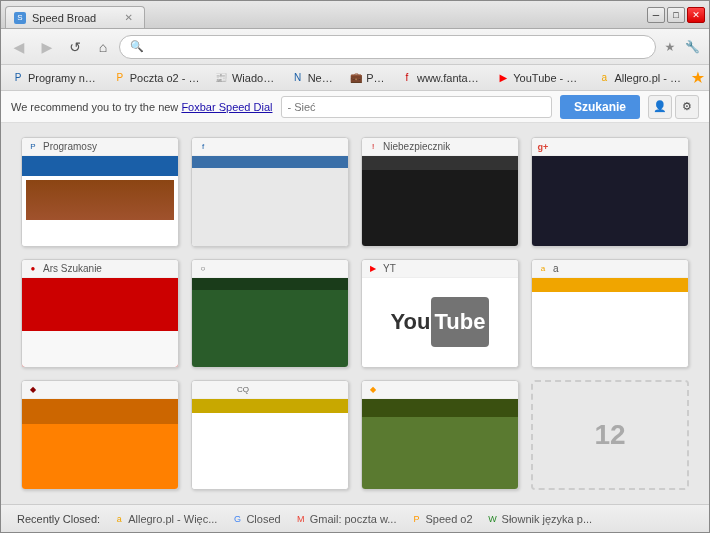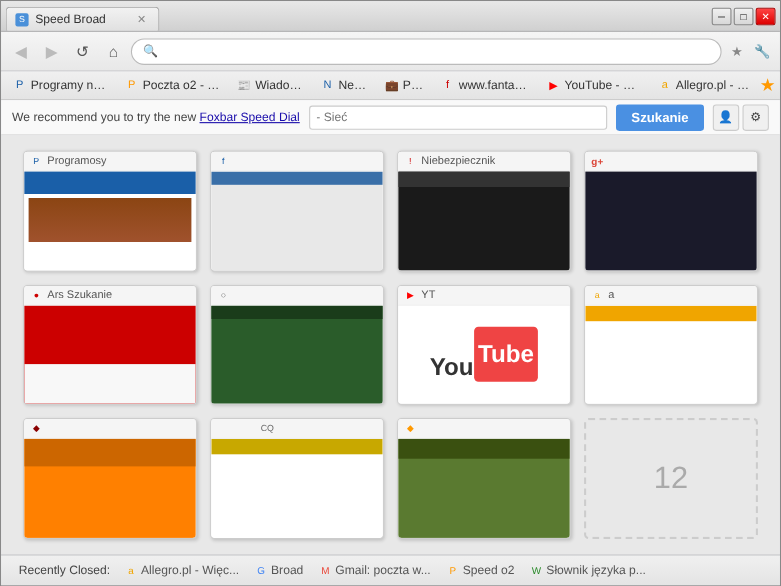--- a/index.html
+++ b/index.html
@@ -358,30 +358,30 @@
     .preview-youtube {
       background: white;
       width: 100%;
       height: 100%;
       display: flex;
       align-items: center;
       justify-content: center;
     }
     .yt-logo {
       display: flex;
-      align-items: flex-end;
+      align-items: center;
       gap: 0;
     }
     .yt-you {
       color: #333;
       font-size: 22px;
       font-weight: bold;
     }
     .yt-tube {
-      background: #ef4444;
+      background: #737373;
       color: white;
       font-size: 22px;
       font-weight: bold;
       padding: 12px 4px;
       border-radius: 4px;
     }
     .preview-allegro {
       background: white;
       width: 100%;
       height: 100%;
@@ -431,21 +431,21 @@
     }
     .preview-empty {
       background: #e8e8e8;
       width: 100%;
       height: 100%;
       display: flex;
       align-items: center;
       justify-content: center;
       color: #aaa;
       font-size: 28px;
-      font-weight: normal;
+      font-weight: bold;
     }
     
     .recently-closed {
       height: 28px;
       background: linear-gradient(to bottom, #f0f0f0, #e4e4e4);
       border-top: 1px solid #ccc;
       display: flex;
       align-items: center;
       padding: 0 16px;
       gap: 4px;
@@ -671,21 +671,21 @@
   </div>
 
   <div class="recently-closed">
     <span class="rc-label">Recently Closed:</span>
     <div class="rc-item">
       <span class="rc-favicon fav-allegro">a</span>
       <span>Allegro.pl - Więc...</span>
     </div>
     <div class="rc-item">
       <span class="rc-favicon fav-google">G</span>
-      <span>Broad</span>
+      <span>Closed</span>
     </div>
     <div class="rc-item">
       <span class="rc-favicon fav-gmail">M</span>
       <span>Gmail: poczta w...</span>
     </div>
     <div class="rc-item">
       <span class="rc-favicon fav-orange">P</span>
       <span>Speed o2</span>
     </div>
     <div class="rc-item">

